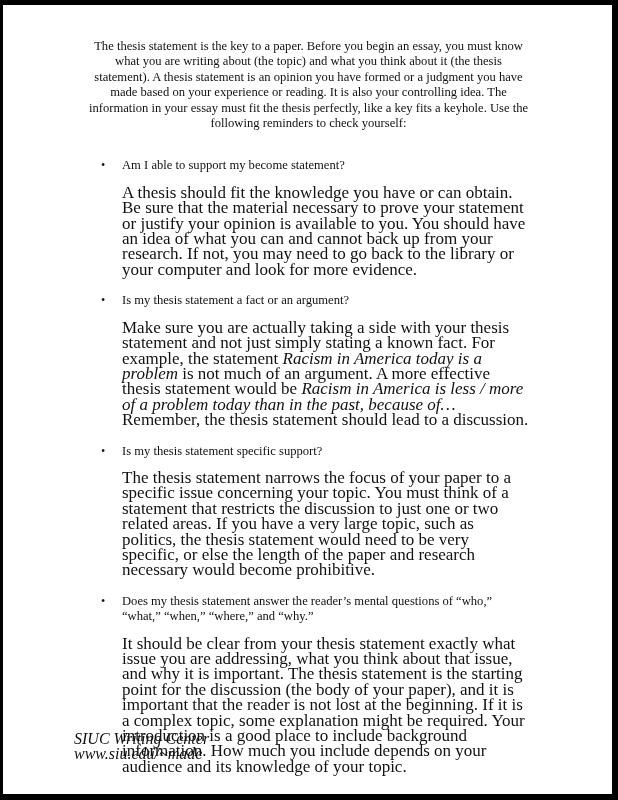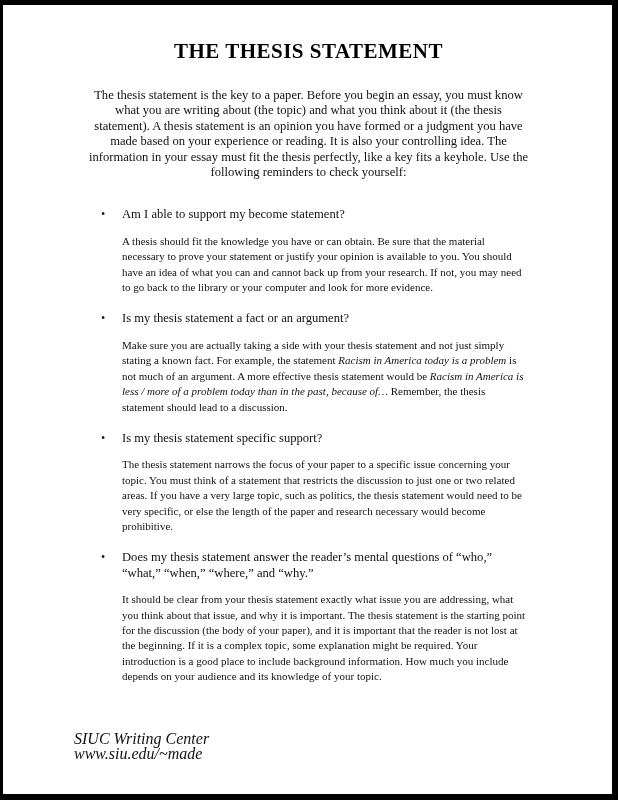--- a/index.html
+++ b/index.html
@@ -55,21 +55,21 @@
   .bullet-marker {
     width: 21px;
     flex: 0 0 21px;
     font-size: 12px;
   }
   .bullet-question {
     flex: 1;
   }
   .bullet-body {
     margin: 0 0 16px 35px;
-    font-size: 11px;
+    font-size: 17px;
     line-height: 15.4px;
   }
   .bullet-body em {
     font-style: italic;
   }
   .footer {
     position: absolute;
     left: 71px;
     bottom: 33px;
     font-style: italic;
@@ -77,21 +77,20 @@
     line-height: 15px;
     color: #111111;
   }
 </style>
 </head>
 <body>
 
 <div class="page">
   <div class="content">
 
-    <h1 class="doc-title">THE THESIS STATEMENT</h1>
 
     <p class="intro">The thesis statement is the key to a paper. Before you begin an essay, you must know what you are writing about (the topic) and what you think about it (the thesis statement). A thesis statement is an opinion you have formed or a judgment you have made based on your experience or reading. It is also your controlling idea. The information in your essay must fit the thesis perfectly, like a key fits a keyhole. Use the following reminders to check yourself:</p>
 
     <div class="bullet-list">
   <div class="bullet-item">
     <div class="bullet-question-row">
       <span class="bullet-marker">•</span>
       <span class="bullet-question">Am I able to support my become statement?</span>
     </div>
     <p class="bullet-body"><span>A thesis should fit the knowledge you have or can obtain. Be sure that the material necessary to prove your statement or justify your opinion is available to you. You should have an idea of what you can and cannot back up from your research. If not, you may need to go back to the library or your computer and look for more evidence.</span></p>

